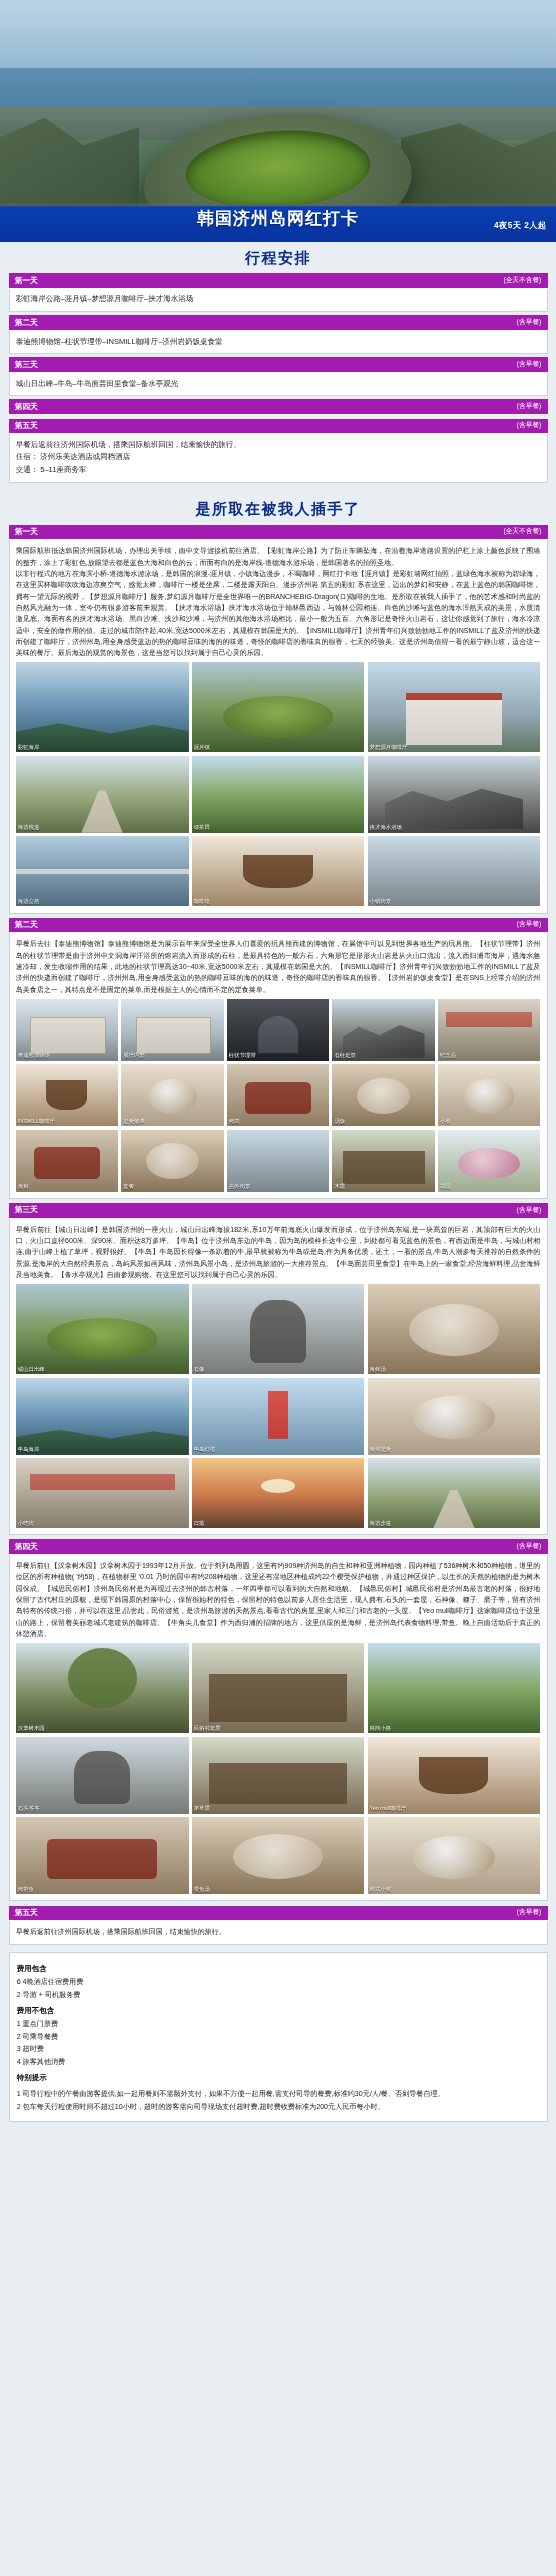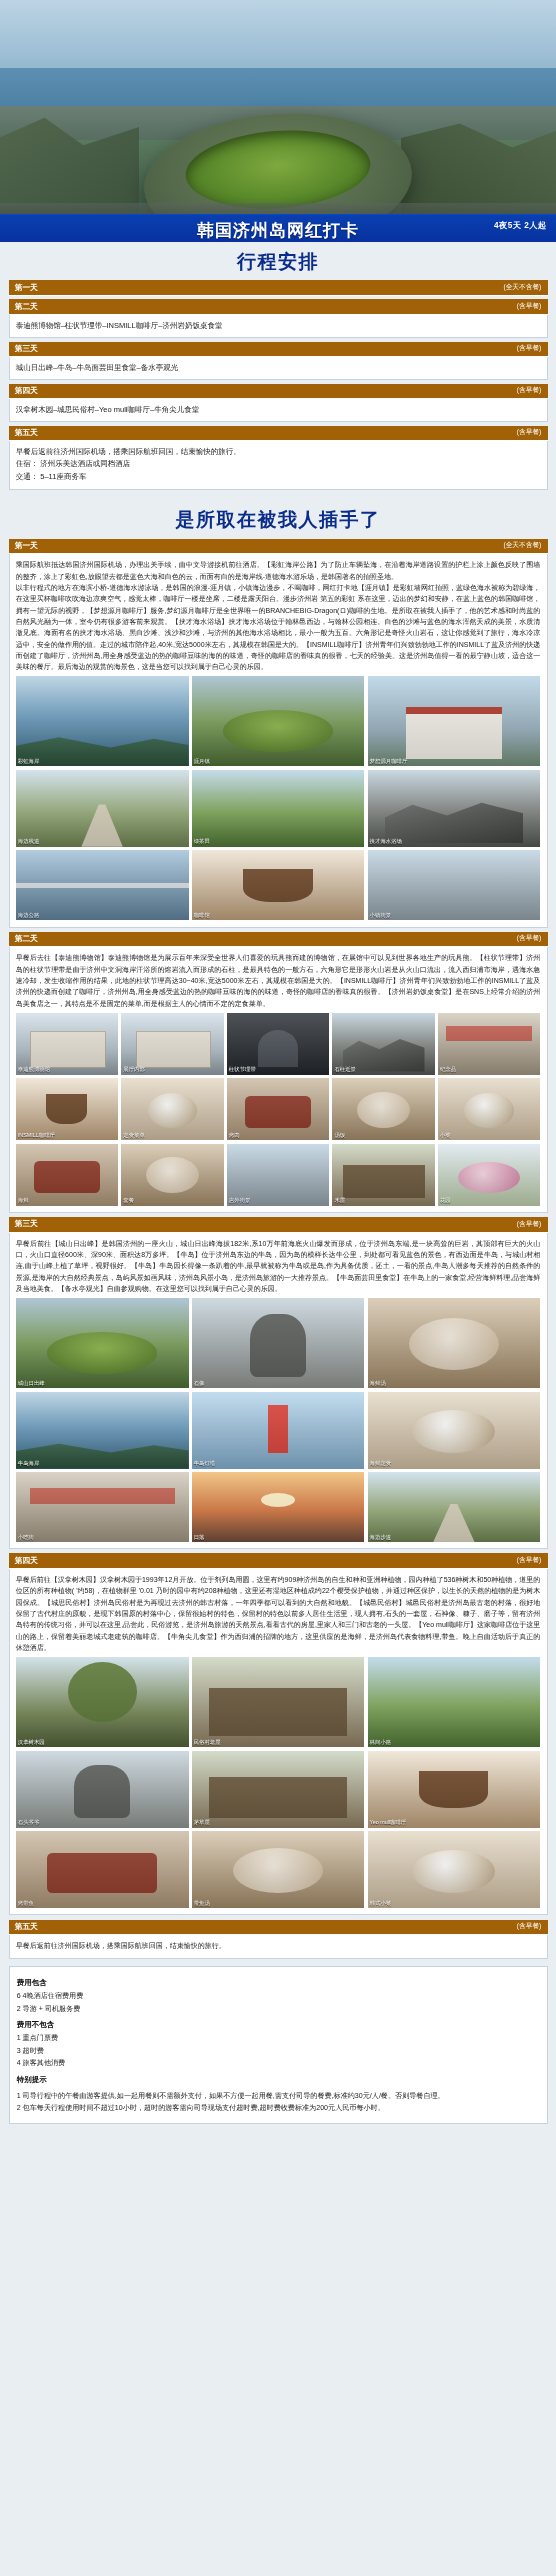--- a/index.html
+++ b/index.html
@@ -59,49 +59,49 @@
     position:absolute; right:0; bottom:0; width:155px; height:50%;
     background:linear-gradient(210deg,#55694f 0%, #35492f 100%);
     clip-path:polygon(0 14%,38% 2%,72% 22%,100% 8%,100% 100%,0 100%);
   }
   .hero .town {
     position:absolute; left:0; right:0; bottom:0; height:16%;
     background:linear-gradient(180deg, rgba(90,100,95,.55), rgba(50,62,52,.9));
   }
   .hero-title-bar {
     position:absolute; left:0; right:0; bottom:0;
-    height:28px;
+    height:36px;
     background:linear-gradient(180deg,#0a3fb0 0%, #0732a0 100%);
-    display:flex; align-items:flex-end; justify-content:center;
+    display:flex; align-items:flex-start; justify-content:center;
     border-top:1px solid #0b47c8;
   }
   .hero-title {
     color:#fff; font-size:17px; font-weight:bold; letter-spacing:1px;
     text-shadow:0 1px 1.5px rgba(0,0,0,.4);
   }
   .hero-sub {
     position:absolute; right:9.3px; bottom:11.3px;
     color:#fff; font-size:8.2px; font-weight:bold;
     letter-spacing:0.5px;
   }
 
   
   .sec-title {
     text-align:center;
-    font-size:19px;
+    font-size:15px;
     font-weight:bold;
     color:#0a2c8a;
     padding:7.2px 0 5.2px;
     letter-spacing:1.5px;
   }
 
   
   .sched { width:539px; margin:0 auto; }
   .day-bar {
-    background:#a16207;
+    background:#a21caf;
     color:#fff;
     height:15.5px;
     display:flex; align-items:center;
     padding:0 6.2px;
     font-size:7.7px; font-weight:bold;
     justify-content:space-between;
     border-bottom:0.5px solid #fff;
   }
   .day-bar .meal { font-size:6.7px; font-weight:normal; }
   .day-body {
@@ -226,20 +226,21 @@
 
   <div class="sec-title">行程安排</div>
 
   <div class="sched">
 
     <div class="block">
       <div class="day-bar">
         <span>第一天</span>
         <span class="meal">(全天不含餐)</span>
       </div>
+      <div class="day-body">彩虹海岸公路–涯月镇–梦想源月咖啡厅–挟才海水浴场</div>
     </div>
 
     <div class="block">
       <div class="day-bar">
         <span>第二天</span>
         <span class="meal">(含早餐)</span>
       </div>
       <div class="day-body">泰迪熊博物馆–柱状节理带–INSMILL咖啡厅–济州岩奶饭桌食堂</div>
     </div>
 
@@ -249,21 +250,20 @@
         <span class="meal">(含早餐)</span>
       </div>
       <div class="day-body">城山日出峰–牛岛–牛岛面芸田里食堂–备水亭观光</div>
     </div>
 
     <div class="block">
       <div class="day-bar">
         <span>第四天</span>
         <span class="meal">(含早餐)</span>
       </div>
-      <div class="day-body">汉拿树木园–城思民俗村–Yeo mull咖啡厅–牛角尖儿食堂</div>
     </div>
 
     <div class="block">
       <div class="day-bar">
         <span>第五天</span>
         <span class="meal">(含早餐)</span>
       </div>
       <div class="day-body">
         <div>早餐后返前往济州国际机场，搭乘国际航班回国，结束愉快的旅行。</div>
         <div>住宿：   济州乐美达酒店或同档酒店</div>
@@ -491,20 +491,21 @@
   <div class="spacer14"></div>
 
 
   <div class="info">
     <h4>费用包含</h4>
     <div>6 4晚酒店住宿费用费</div>
     <div>2 导游 + 司机服务费</div>
 
     <h4>费用不包含</h4>
     <div>1 重点门票费</div>
+    <div>2 司乘导餐费</div>
     <div>3 超时费</div>
     <div>4 旅客其他消费</div>
 
     <h4>特别提示</h4>
     <div class="note">
       <p>1 司导行程中的午餐由游客提供,如一起用餐则不需额外支付，如果不方便一起用餐,需支付司导的餐费,标准约30元/人/餐。否则导餐自理。</p>
       <p>2 包车每天行程使用时间不超过10小时，超时的游客需向司导现场支付超时费,超时费收费标准为200元人民币每小时。</p>
     </div>
   </div>
 

